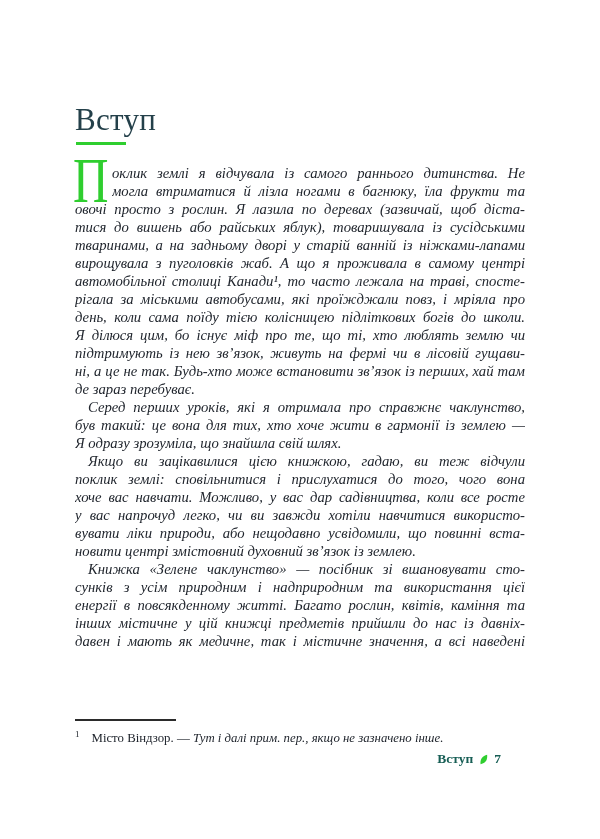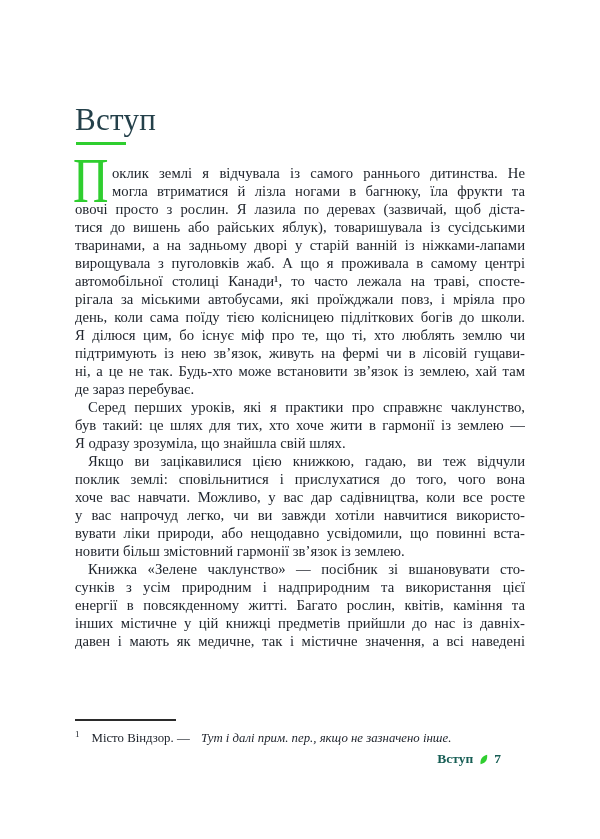--- a/index.html
+++ b/index.html
@@ -48,20 +48,21 @@
     color: #21262e;
   }
   .line {
     height: 18px;
     line-height: 18px;
     font-size: 14.7px;
     text-align: justify;
     text-align-last: justify;
     overflow: hidden;
     white-space: normal;
+    font-style: italic;
   }
   .line.last { text-align-last: left; }
   .line.beside-dropcap { margin-left: 37px; }
   .line.first-indent { text-indent: 13px; }
   .footnote-rule {
     position: absolute;
     left: 75px;
     top: 719px;
     width: 101px;
     height: 1.5px;
@@ -74,21 +75,21 @@
     width: 450px;
     font-size: 12.8px;
     line-height: 16px;
     color: #21262e;
   }
   .footnote .fn-marker {
     font-size: 9px;
     vertical-align: super;
     margin-right: 12px;
   }
-  .footnote .fn-italic { font-style: italic; margin-left: 8px; }
+  .footnote .fn-italic { font-style: italic; }
   .page-footer {
     position: absolute;
     top: 751px;
     right: 99px;
     display: flex;
     align-items: center;
     gap: 5px;
     font-size: 13.5px;
     font-weight: 600;
     color: #175e55;
@@ -113,35 +114,35 @@
         <div class="line beside-dropcap">могла втриматися й лізла ногами в багнюку, їла фрукти та</div>
         <div class="line">овочі просто з рослин. Я лазила по деревах (зазвичай, щоб діста-</div>
         <div class="line">тися до вишень або райських яблук), товаришувала із сусідськими</div>
         <div class="line">тваринами, а на задньому дворі у старій ванній із ніжками-лапами</div>
         <div class="line">вирощувала з пуголовків жаб. А що я проживала в самому центрі</div>
         <div class="line">автомобільної столиці Канади¹, то часто лежала на траві, спосте-</div>
         <div class="line">рігала за міськими автобусами, які проїжджали повз, і мріяла про</div>
         <div class="line">день, коли сама поїду тією колісницею підліткових богів до школи.</div>
         <div class="line">Я ділюся цим, бо існує міф про те, що ті, хто люблять землю чи</div>
         <div class="line">підтримують із нею зв’язок, живуть на фермі чи в лісовій гущави-</div>
-        <div class="line">ні, а це не так. Будь-хто може встановити зв’язок із землею, хай там</div>
+        <div class="line">ні, а це не так. Будь-хто може встановити зв’язок із перших, хай там</div>
         <div class="line last">де зараз перебуває.</div>
       </div>
       <div>
-        <div class="line first-indent">Серед перших уроків, які я практики про справжнє чаклунство,</div>
-        <div class="line">був такий: це шлях для тих, хто хоче жити в гармонії із землею —</div>
+        <div class="line first-indent">Серед перших уроків, які я отримала про справжнє чаклунство,</div>
+        <div class="line">був такий: це вона для тих, хто хоче жити в гармонії із землею —</div>
         <div class="line last">Я одразу зрозуміла, що знайшла свій шлях.</div>
       </div>
       <div>
         <div class="line first-indent">Якщо ви зацікавилися цією книжкою, гадаю, ви теж відчули</div>
         <div class="line">поклик землі: сповільнитися і прислухатися до того, чого вона</div>
         <div class="line">хоче вас навчати. Можливо, у вас дар садівництва, коли все росте</div>
         <div class="line">у вас напрочуд легко, чи ви завжди хотіли навчитися використо-</div>
         <div class="line">вувати ліки природи, або нещодавно усвідомили, що повинні вста-</div>
-        <div class="line last">новити більш змістовний гармонії зв’язок із землею.</div>
+        <div class="line last">новити центрі змістовний духовний зв’язок із землею.</div>
       </div>
       <div>
         <div class="line first-indent">Книжка «Зелене чаклунство» — посібник зі вшановувати сто-</div>
         <div class="line">сунків з усім природним і надприродним та використання цієї</div>
         <div class="line">енергії в повсякденному житті. Багато рослин, квітів, каміння та</div>
         <div class="line">інших містичне у цій книжці предметів прийшли до нас із давніх-</div>
         <div class="line">давен і мають як медичне, так і містичне значення, а всі наведені</div>
       </div>
     </div>
 

